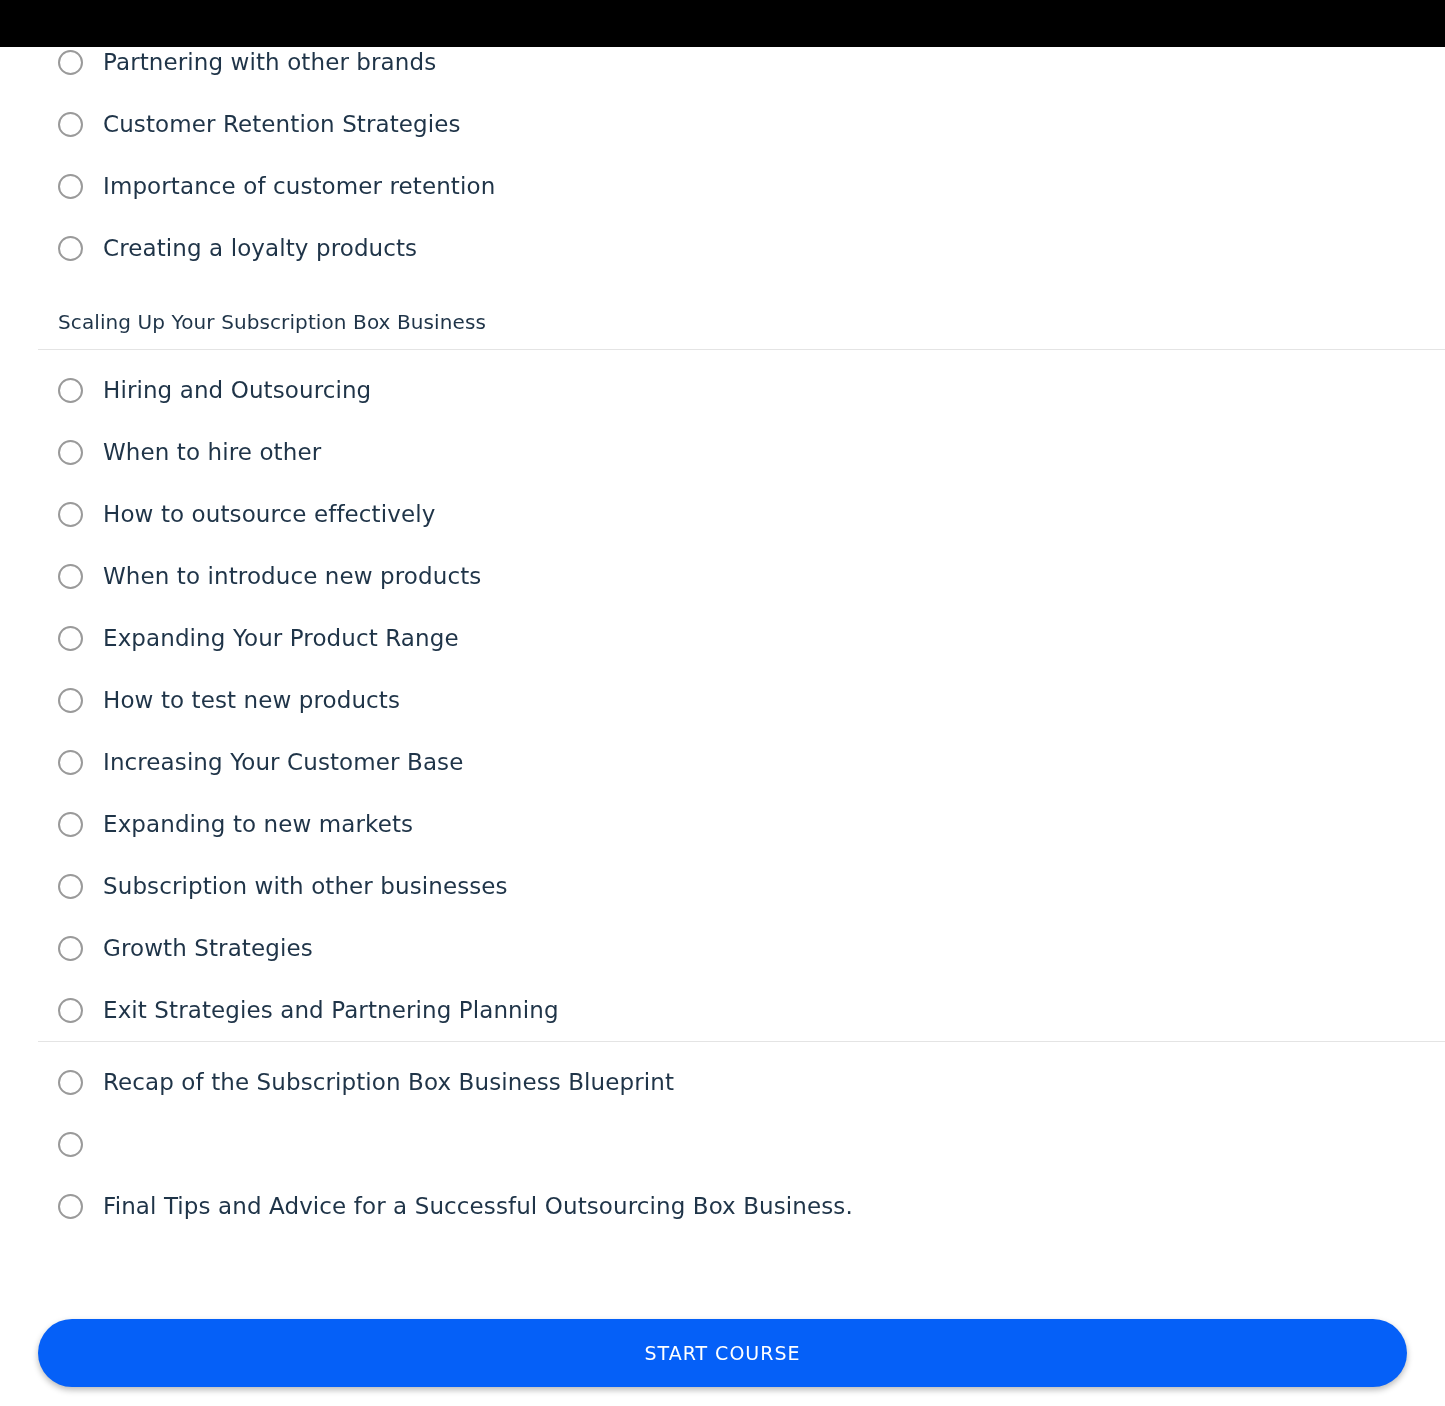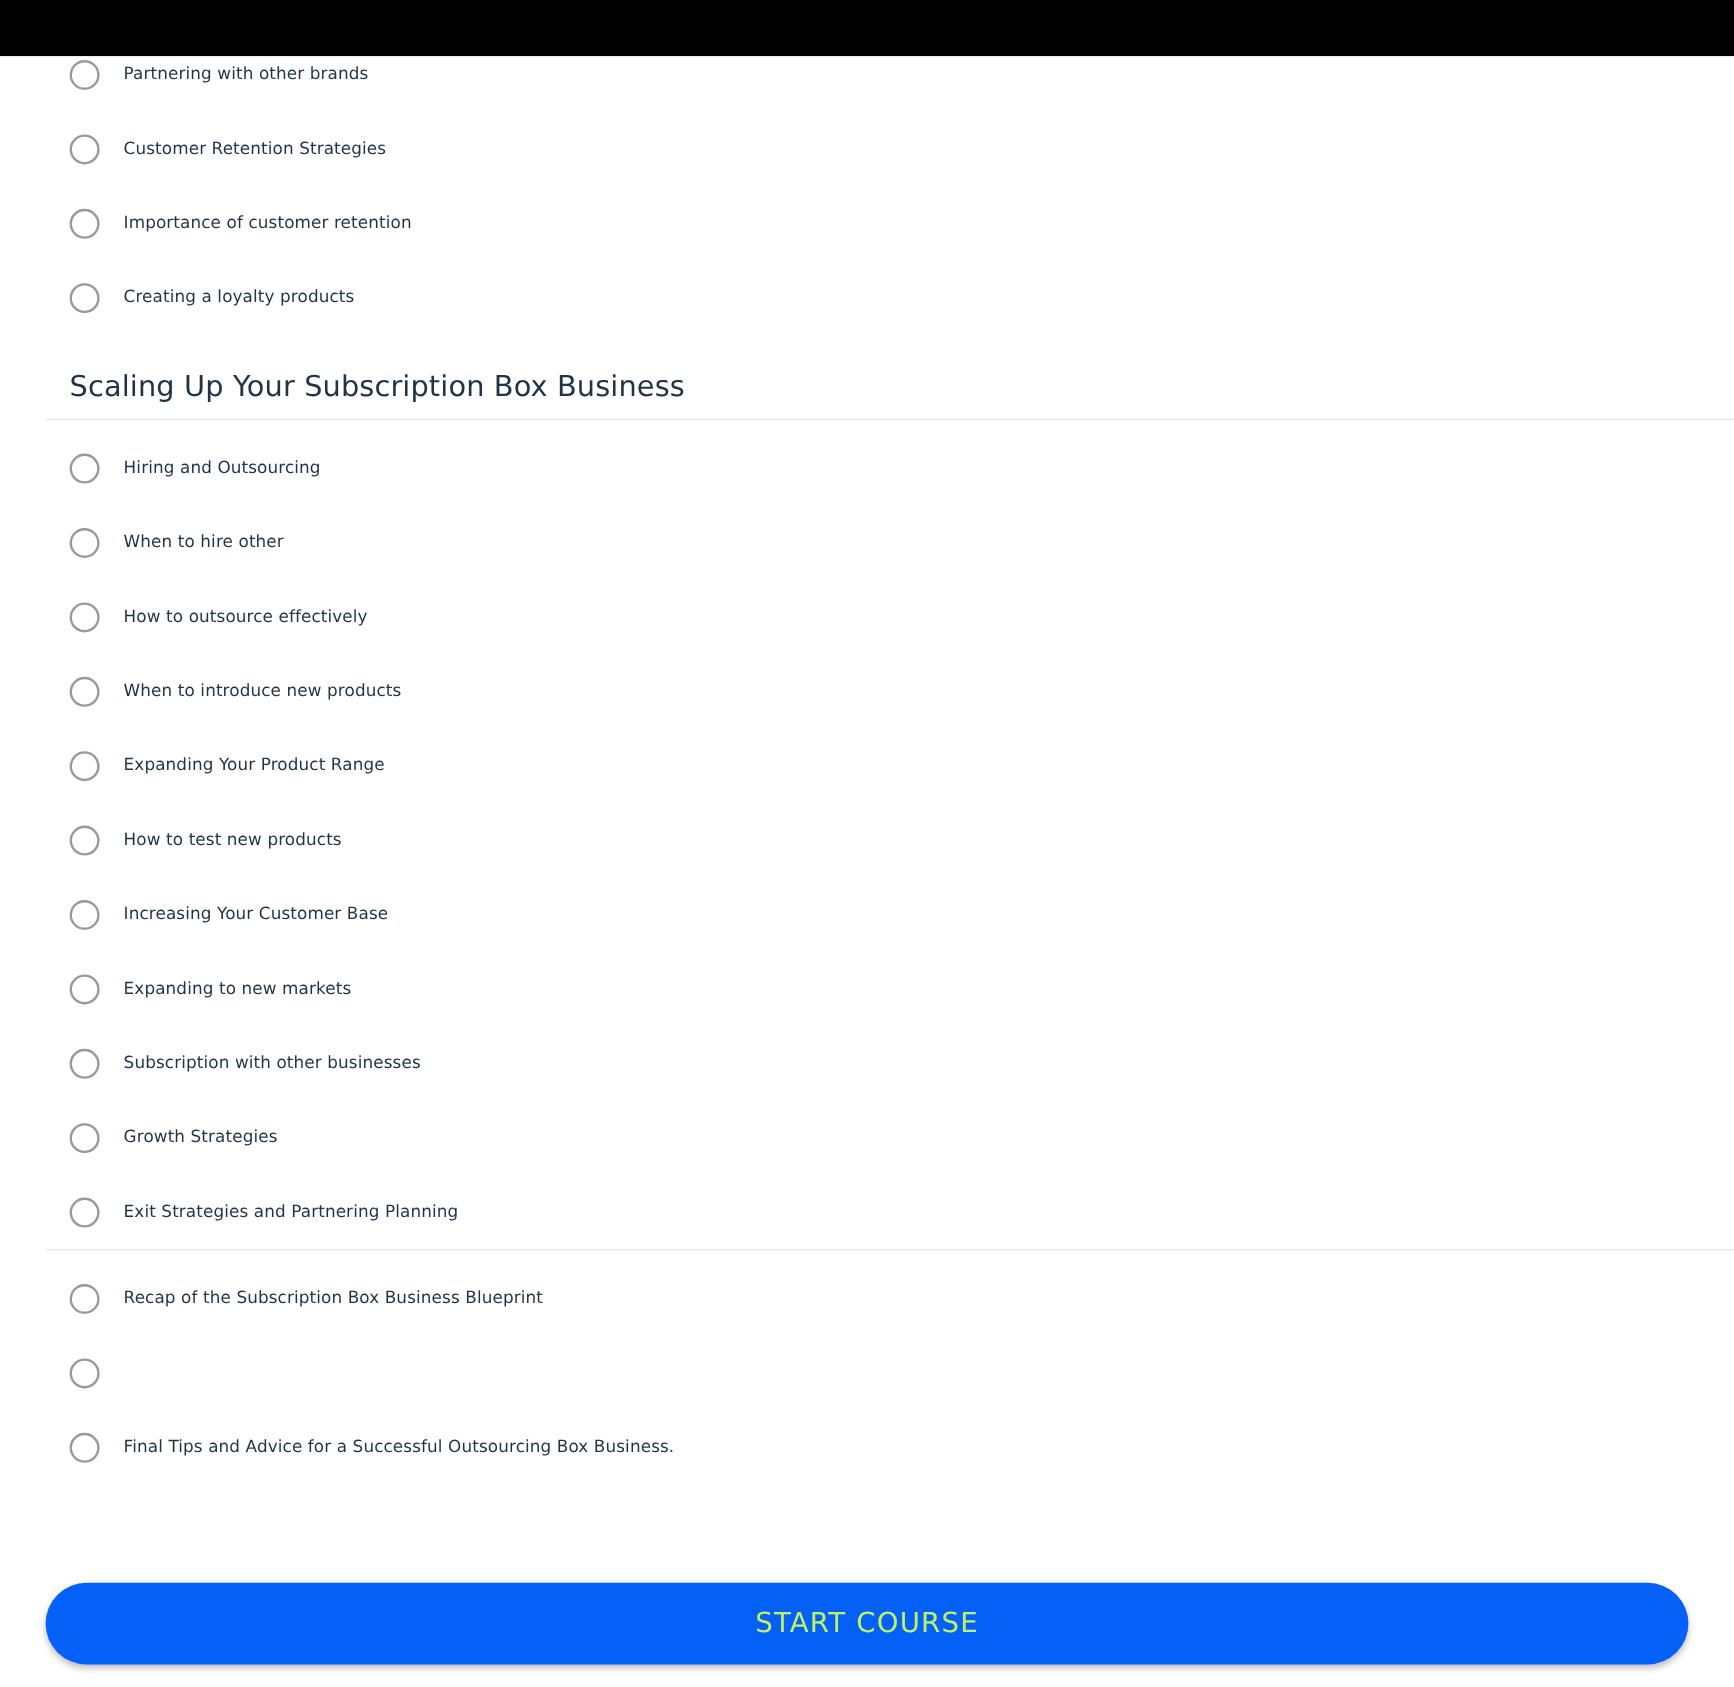--- a/index.html
+++ b/index.html
@@ -57,37 +57,37 @@
     flex: 0 0 auto;
     width: 25px;
     height: 25px;
     border: 2px solid #9a9a9a;
     border-radius: 50%;
     background: #ffffff;
     margin-right: 20px;
   }
 
   .lesson-label {
-    font-size: 14px;
+    font-size: 23px;
     line-height: 24px;
     color: #1f3448;
     letter-spacing: 0.1px;
     white-space: nowrap;
   }
 
   
   .section-header {
     padding-left: 58px;
     padding-top: 30px;
     padding-bottom: 14px;
     background: #ffffff;
   }
 
   .section-title {
-    font-size: 24px;
+    font-size: 20px;
     line-height: 26px;
     color: #1f3448;
     letter-spacing: 0.1px;
     white-space: nowrap;
   }
 
   .section-divider {
     height: 1px;
     background: #e4e4e4;
     margin-left: 38px;
@@ -110,23 +110,23 @@
     align-items: center;
     justify-content: center;
   }
 
   .cta-button {
     width: 1369px;
     height: 68px;
     border: none;
     border-radius: 34px;
     background: #0560f8;
-    color: #bef264;
+    color: #ffffff;
     font-family: "DejaVu Sans", "Liberation Sans", sans-serif;
-    font-size: 23px;
+    font-size: 19px;
     font-weight: 400;
     letter-spacing: 1.0px;
     cursor: pointer;
     box-shadow: 0 3px 6px rgba(0,0,0,0.28);
     display: flex;
     align-items: center;
     justify-content: center;
   }
 </style>
 </head>

